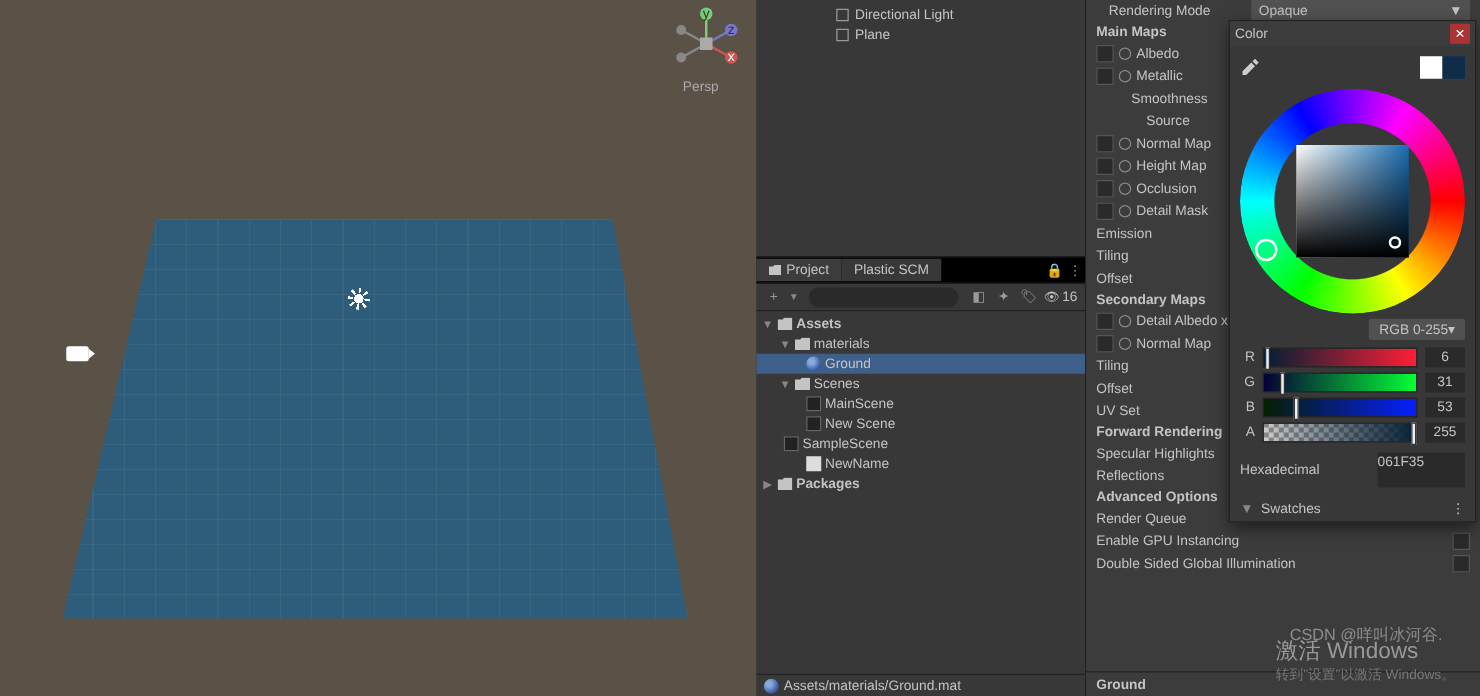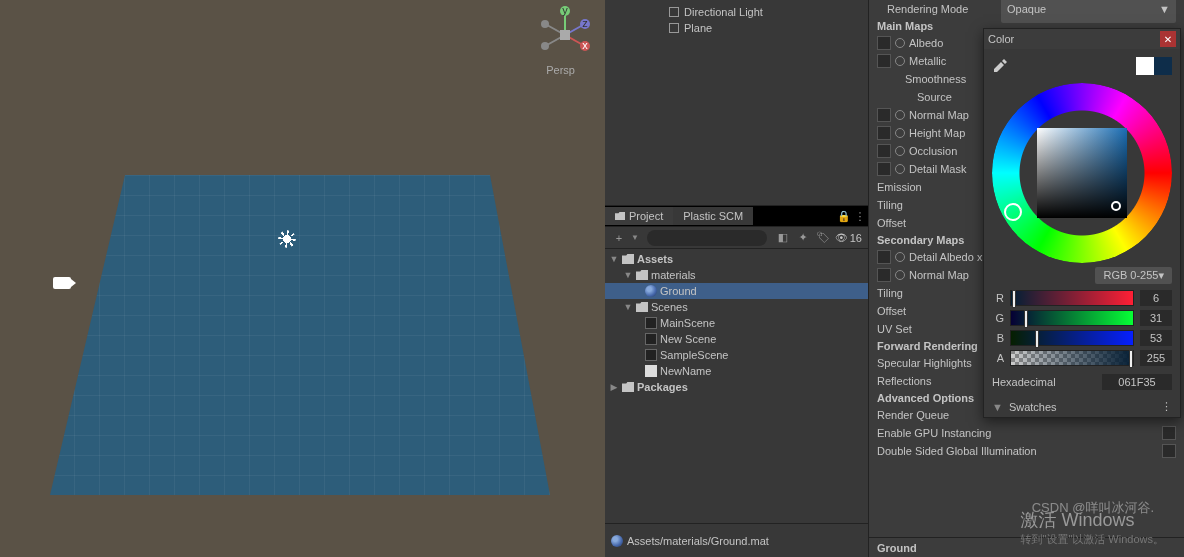--- a/index.html
+++ b/index.html
@@ -24,50 +24,50 @@
 .srch{flex:1;height:16px;background:#2a2a2a;border-radius:8px;margin:0 4px}
 .eye{display:flex;align-items:center;gap:2px;font-size:10px}
 .tree{flex:1;overflow:auto;padding:2px 0}
 .trow{display:flex;align-items:center;height:16px;padding:0 4px;gap:3px}
 .trow.sel{background:#3e5f8a}
 .arr{width:10px;text-align:center;color:#888;font-size:9px}
 .fold{width:12px;height:10px;background:#c4c4c4;clip-path:polygon(0 15%,35% 15%,45% 0,100% 0,100% 100%,0 100%)}
 .fic{width:12px;height:12px;display:inline-block}
 .mat{background:radial-gradient(circle at 35% 35%,#8ad 20%,#46a 60%,#235);border-radius:50%}
 .uni{background:#222;border:1px solid #666}
-.foot{height:34px;background:#383838;border-top:1px solid #222;display:flex;align-items:center;padding:0 6px;gap:4px;font-size:10px}
+.foot{height:18px;background:#383838;border-top:1px solid #222;display:flex;align-items:center;padding:0 6px;gap:4px;font-size:10px}
 .insp{flex:1;background:#3c3c3c;display:flex;flex-direction:column;overflow:hidden}
 .prow{display:flex;align-items:center;height:18px;padding:0 8px;gap:4px}
 .plbl{flex:0 0 120px;padding-left:10px}
 .chk{width:14px;height:14px;background:#2a2a2a;border:1px solid #555;flex-shrink:0}
 .circ{width:10px;height:10px;border:1px solid #888;border-radius:50%;flex-shrink:0}
 .drop{flex:1;height:28px;background:#515151;border-radius:2px;padding:0 6px;display:flex;align-items:center;justify-content:space-between}
 .sect{font-weight:bold;padding:2px 8px}
 .ifoot{height:20px;background:#3c3c3c;border-top:1px solid #222;display:flex;align-items:center;padding:0 8px;font-weight:bold}
-.colorpicker{position:absolute;right:3px;top:28px;width:198px;background:#383838;border:1px solid #222;box-shadow:0 4px 12px rgba(0,0,0,0.5);z-index:100}
+.colorpicker{position:absolute;right:3px;top:16px;width:198px;background:#383838;border:1px solid #222;box-shadow:0 4px 12px rgba(0,0,0,0.5);z-index:100}
 .cphead{height:20px;background:#3c3c3c;display:flex;align-items:center;justify-content:space-between;padding:0 4px}
 .cpclose{width:16px;height:16px;background:#a33;color:#fff;display:flex;align-items:center;justify-content:center;font-size:10px}
 .cptop{display:flex;align-items:center;justify-content:space-between;padding:8px}
 .eyedrop{width:16px;height:16px;color:#ccc}
 .swpair{display:flex;gap:0}
 .sw{width:18px;height:18px}
 .wheel{width:180px;height:180px;margin:0 auto;position:relative}
 .ring{width:180px;height:180px;border-radius:50%;background:conic-gradient(from 90deg,#f00,#ff0,#0f0,#0ff,#00f,#f0f,#f00);-webkit-mask:radial-gradient(circle,transparent 62px,#000 63px)}
 .sq{position:absolute;left:45px;top:45px;width:90px;height:90px;background:linear-gradient(to bottom,transparent,#000),linear-gradient(to right,#fff,#1a6db3)}
 .ringh{position:absolute;width:18px;height:18px;border:2px solid #fff;border-radius:50%;left:12px;top:120px}
 .sqh{position:absolute;width:10px;height:10px;border:2px solid #fff;border-radius:50%;left:119px;top:118px}
 .modesel{text-align:right;padding:4px 8px}
 .mdrop{display:inline-block;background:#515151;padding:2px 8px;border-radius:2px}
 .crow{display:flex;align-items:center;padding:2px 8px;gap:6px}
 .clbl{width:12px;text-align:right}
 .cslide{flex:1;height:16px;border:1px solid #222;position:relative}
 .chand{position:absolute;top:-1px;width:4px;height:18px;background:#eee;border:1px solid #333}
 .cval{width:32px;height:16px;background:#2a2a2a;text-align:center;line-height:16px}
 .hexrow{display:flex;align-items:center;justify-content:space-between;padding:6px 8px}
-.hexin{width:70px;height:16px;background:#2a2a2a;text-align:center;line-height:16px}
+.hexin{width:70px;height:28px;background:#2a2a2a;text-align:left;line-height:16px}
 .swrow{padding:4px 8px;display:flex;align-items:center;gap:6px}
 .swt{color:#888}
 .wm{position:absolute;right:20px;bottom:10px;text-align:left;color:#888;pointer-events:none}
 .wm1{font-size:18px;color:#999}
 .wm2{font-size:11px;color:#777}
 .csdn{position:absolute;right:30px;bottom:40px;color:#ffffff;font-size:13px;opacity:0.4}
 </style>
 </head>
 <body>
 
@@ -150,21 +150,21 @@
         <span>Scenes</span>
       </div>
     <div class="trow" style="padding-left:40px">
         <span class="fic uni"></span>
         <span>MainScene</span>
       </div>
     <div class="trow" style="padding-left:40px">
         <span class="fic uni"></span>
         <span>New Scene</span>
       </div>
-    <div class="trow" style="padding-left:40px">
+    <div class="trow" style="padding-left:22px">
         <span class="fic uni"></span>
         <span>SampleScene</span>
       </div>
     <div class="trow" style="padding-left:40px">
         <span class="fic" style="background:#ddd"></span>
         <span>NewName</span>
       </div>
     <div class="trow">
         <span class="arr">▶</span>
         <span class="fold"></span>

